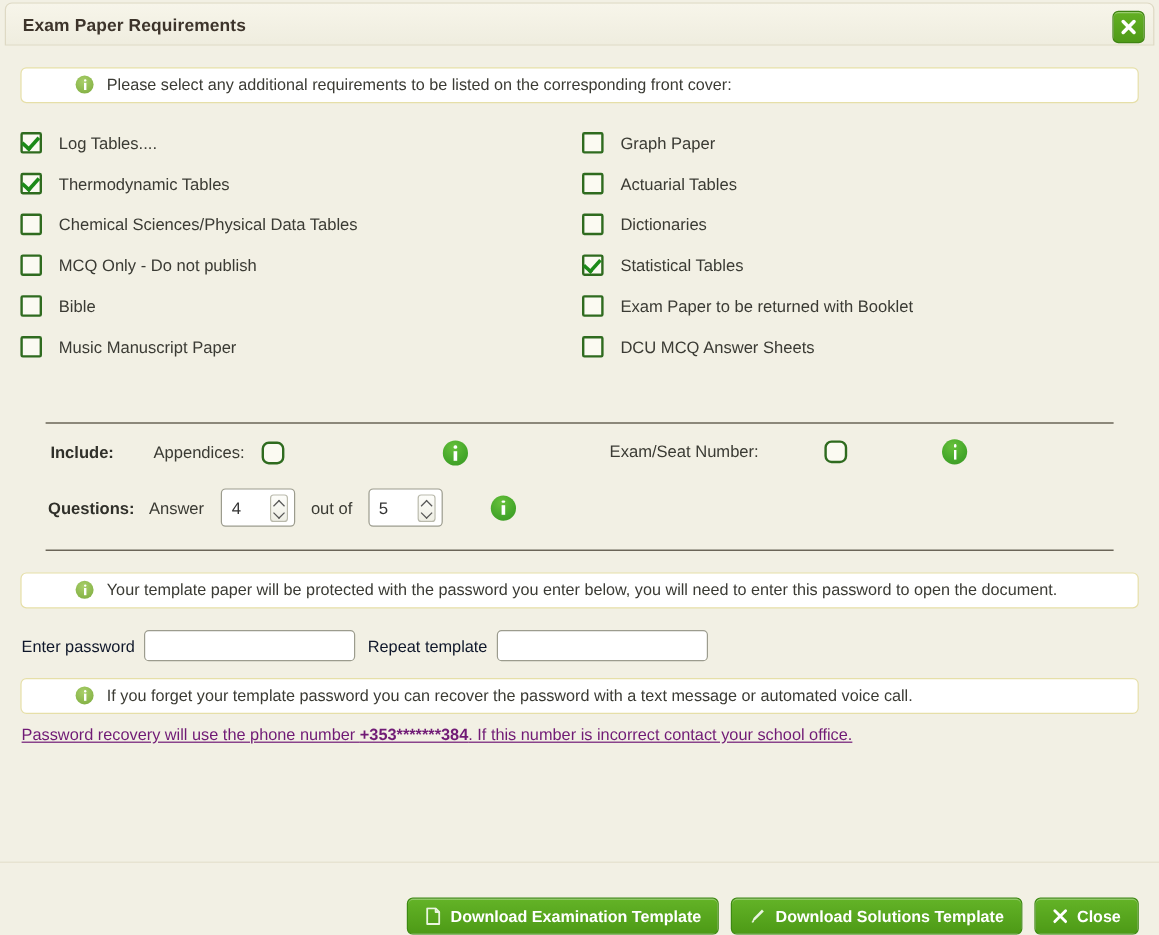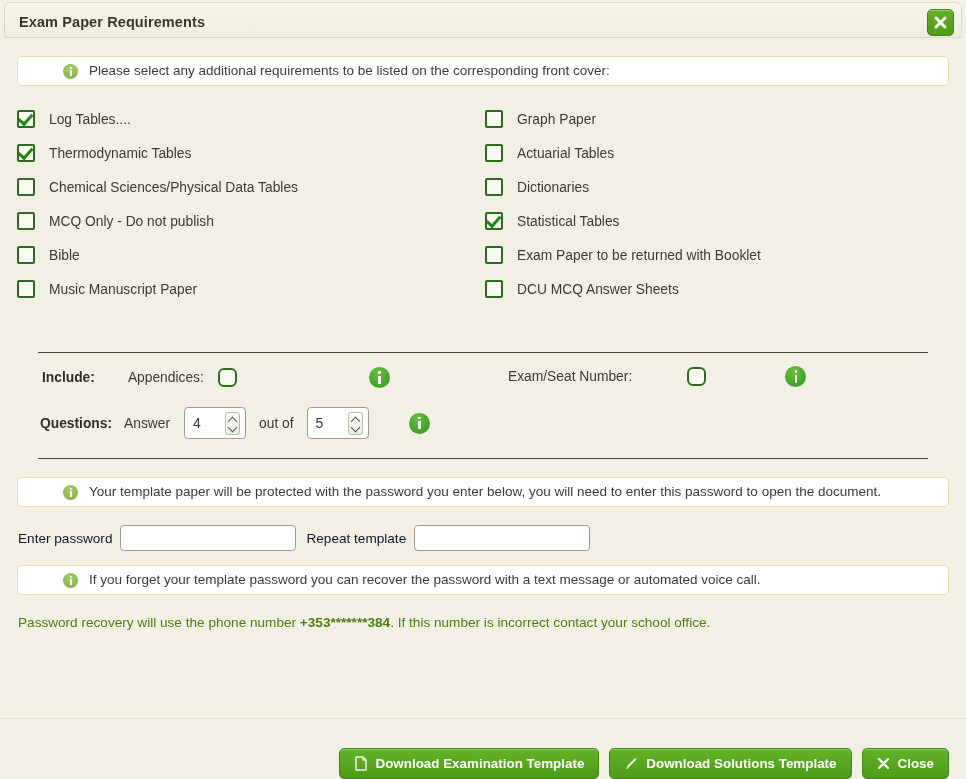--- a/index.html
+++ b/index.html
@@ -274,24 +274,25 @@
     border: 1px solid #9c9c8e;
     border-radius: 4px;
     background: #fff;
     font-family: "Liberation Sans", sans-serif;
     font-size: 13px;
     padding: 0 6px;
     box-sizing: border-box;
     outline: none;
   }
   .recovery-text {
-    margin-top: 20px;
+    margin-top: 10px;
     font-size: 13.6px;
-    color: #4d7c0f;
+    color: #701a75;
     padding-left: 1px;
+    text-decoration: underline;
   }
   .recovery-text b { font-weight: bold; }
 
   .spacer-12 { height: 12px; }
   .spacer-18 { height: 18px; }
 
   
   .footer {
     position: absolute;
     left: 0; right: 0; bottom: 0;

